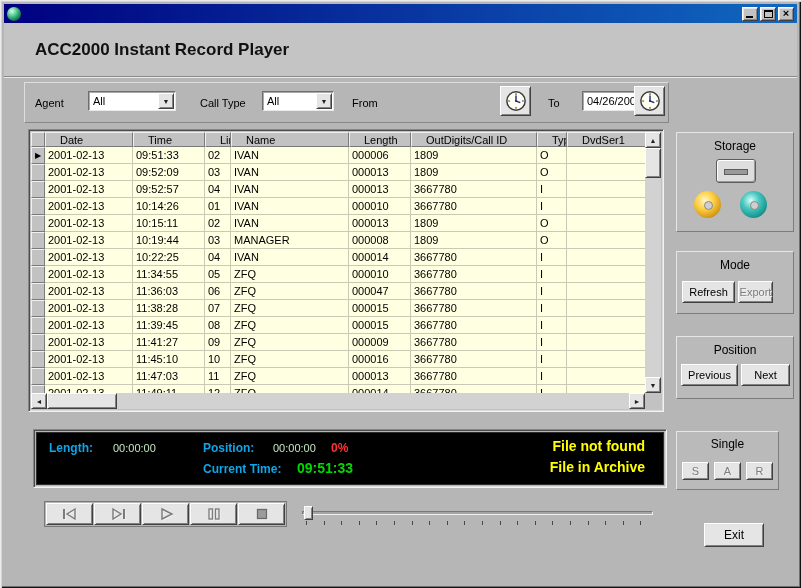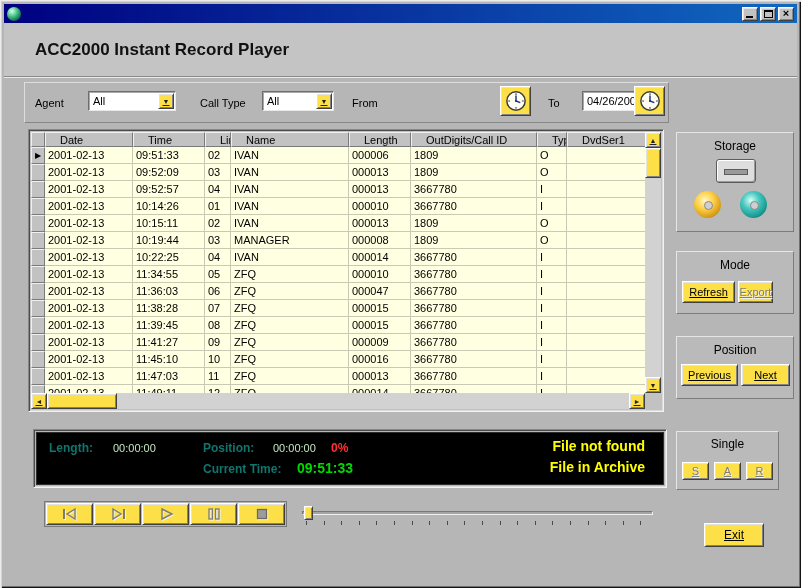--- a/index.html
+++ b/index.html
@@ -19,24 +19,24 @@
     border:1px solid;border-color:#fff #404040 #404040 #fff;
     box-shadow:inset 1px 1px 0 #e4e4e4, inset -1px -1px 0 #868686;
     font-size:11px;line-height:11px;text-align:center;font-weight:bold;}
   .min-glyph{position:absolute;left:3px;bottom:2px;width:7px;height:2px;background:#000;}
   .max-glyph{position:absolute;left:3px;top:2px;width:9px;height:8px;border:1px solid #000;border-top-width:2px;}
   
   .band{position:absolute;left:4px;top:23px;right:4px;height:54px;background:#c4c4c4;
     border-bottom:1px solid #8b8b8b;box-shadow:0 1px 0 #e9e9e9;}
   .page-title{position:absolute;left:31px;top:17px;font-size:17px;font-weight:bold;color:#111;}
   
-  .btn{background:#fde047;border:1px solid;border-color:#fff #404040 #404040 #fff;
+  .btn{background:#e5e5e5;border:1px solid;border-color:#fff #404040 #404040 #fff;
     box-shadow:inset 1px 1px 0 #e2e2e2, inset -1px -1px 0 #828282;
     font-size:11px;display:flex;align-items:center;justify-content:center;padding:0;
-    font-family:"Liberation Sans",sans-serif;text-decoration:underline;}
+    font-family:"Liberation Sans",sans-serif;}
   .disabled{color:#7d7d7d;text-shadow:1px 1px 0 #f2f2f2;}
   .panel-raised{background:#bababa;border:1px solid;border-color:#e6e6e6 #7c7c7c #7c7c7c #e6e6e6;}
   .sunken-frame{border:1px solid;border-color:#868686 #f2f2f2 #f2f2f2 #868686;
     box-shadow: inset 1px 1px 0 #4c4c4c, inset -1px -1px 0 #dadada;}
   .field{background:#fff;border:1px solid;border-color:#6e6e6e #e9e9e9 #e9e9e9 #6e6e6e;
     box-shadow:inset 1px 1px 0 #a9a9a9;font-size:11px;display:flex;align-items:center;padding:0 4px;}
   
   .filter-strip{position:absolute;left:24px;top:82px;width:645px;height:41px;
     border:1px solid;border-color:#dedede #878787 #878787 #dedede;background:#b6b6b6;}
   .filter-strip .lbl{position:absolute;font-size:11px;top:14px;}
@@ -73,21 +73,21 @@
     background:#9a9a9a;border:1px solid #5c5c5c;}
   .cd{position:absolute;width:27px;height:27px;border-radius:50%;}
   .cd::after{content:"";position:absolute;left:10px;top:10px;width:7px;height:7px;border-radius:50%;
     background:#cfcfcf;border:1px solid #888;}
   .cd.gold{background:radial-gradient(circle at 40% 35%, #fff6c8, #ffd24a 35%, #d89c18 70%, #8a6008);}
   .cd.teal{background:radial-gradient(circle at 40% 35%, #d8fff8, #48c8c0 35%, #189890 70%, #0a5a56);}
   
   .lcd-outer{position:absolute;left:33px;top:429px;width:634px;height:59px;}
   .lcd{position:absolute;inset:2px;background:#000;border:1px solid #2c2c2c;}
   .lcd span{position:absolute;white-space:nowrap;}
-  .lcd .wlbl{color:#0f766e;font-weight:bold;font-size:12px;}
+  .lcd .wlbl{color:#0ea5e9;font-weight:bold;font-size:12px;}
   .lcd .val{color:#c4e6c4;font-size:11px;}
   .lcd .pct{color:var(--lcd-red,#ff3232);font-weight:bold;font-size:12px;}
   .lcd .ctime{color:var(--lcd-green,#00d800);font-weight:bold;font-size:14px;}
   .lcd .warn{color:var(--lcd-yellow,#ffff00);font-weight:bold;font-size:14px;margin-left:32px;}
   
   .transport{position:absolute;left:44px;top:501px;width:243px;height:26px;
     border:1px solid #787878;background:#b6b6b6;}
   .tbtn{position:absolute;top:1px;width:47px;height:22px;}
   .ticon{filter:drop-shadow(1px 1px 0 #efefef);}
   .slider{position:absolute;left:297px;top:502px;width:361px;height:24px;}

